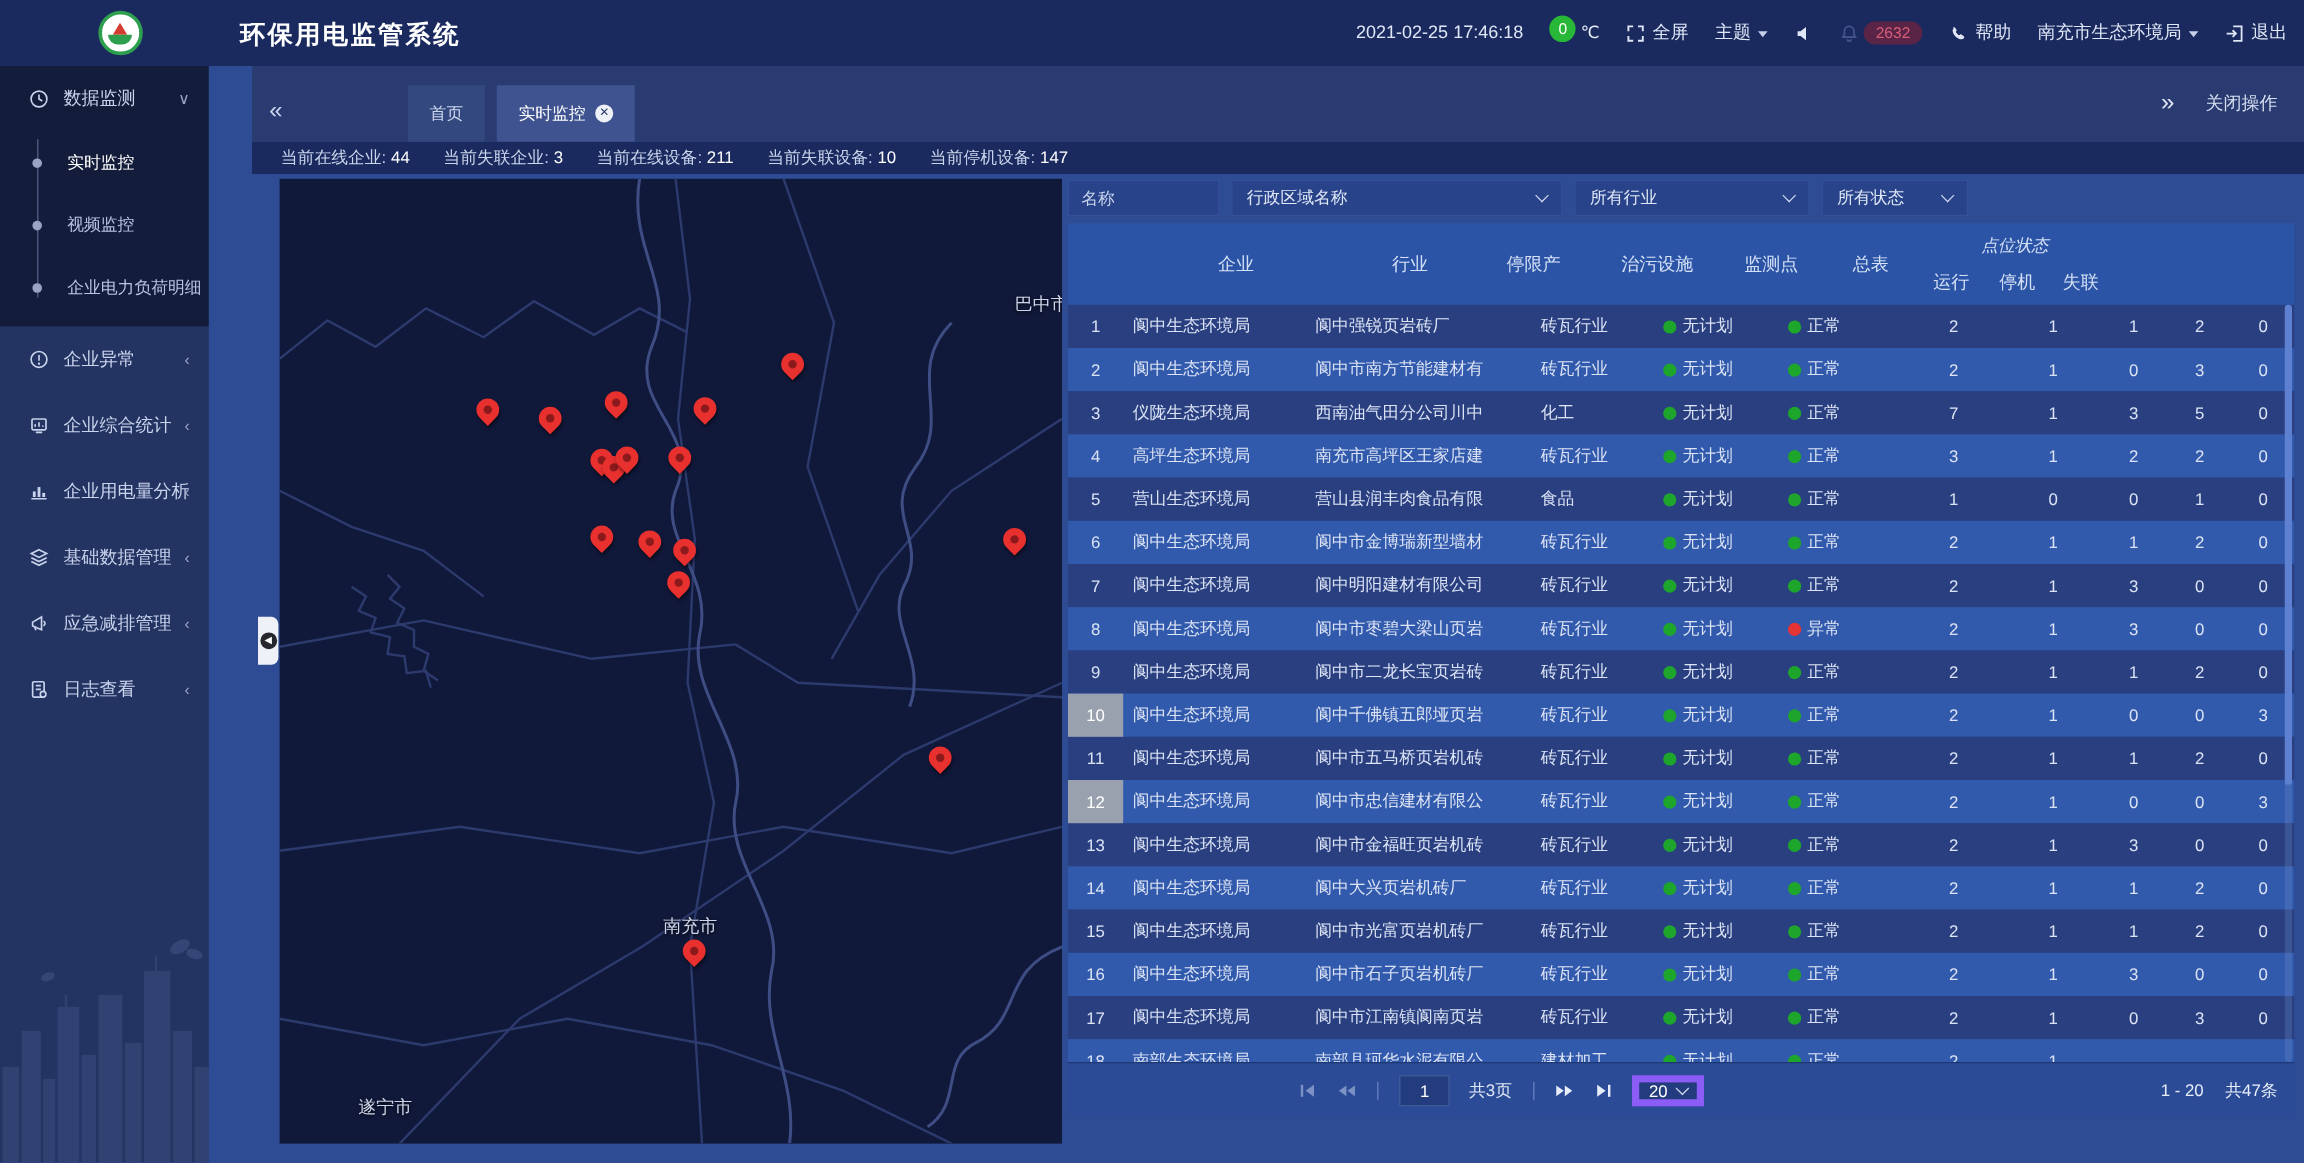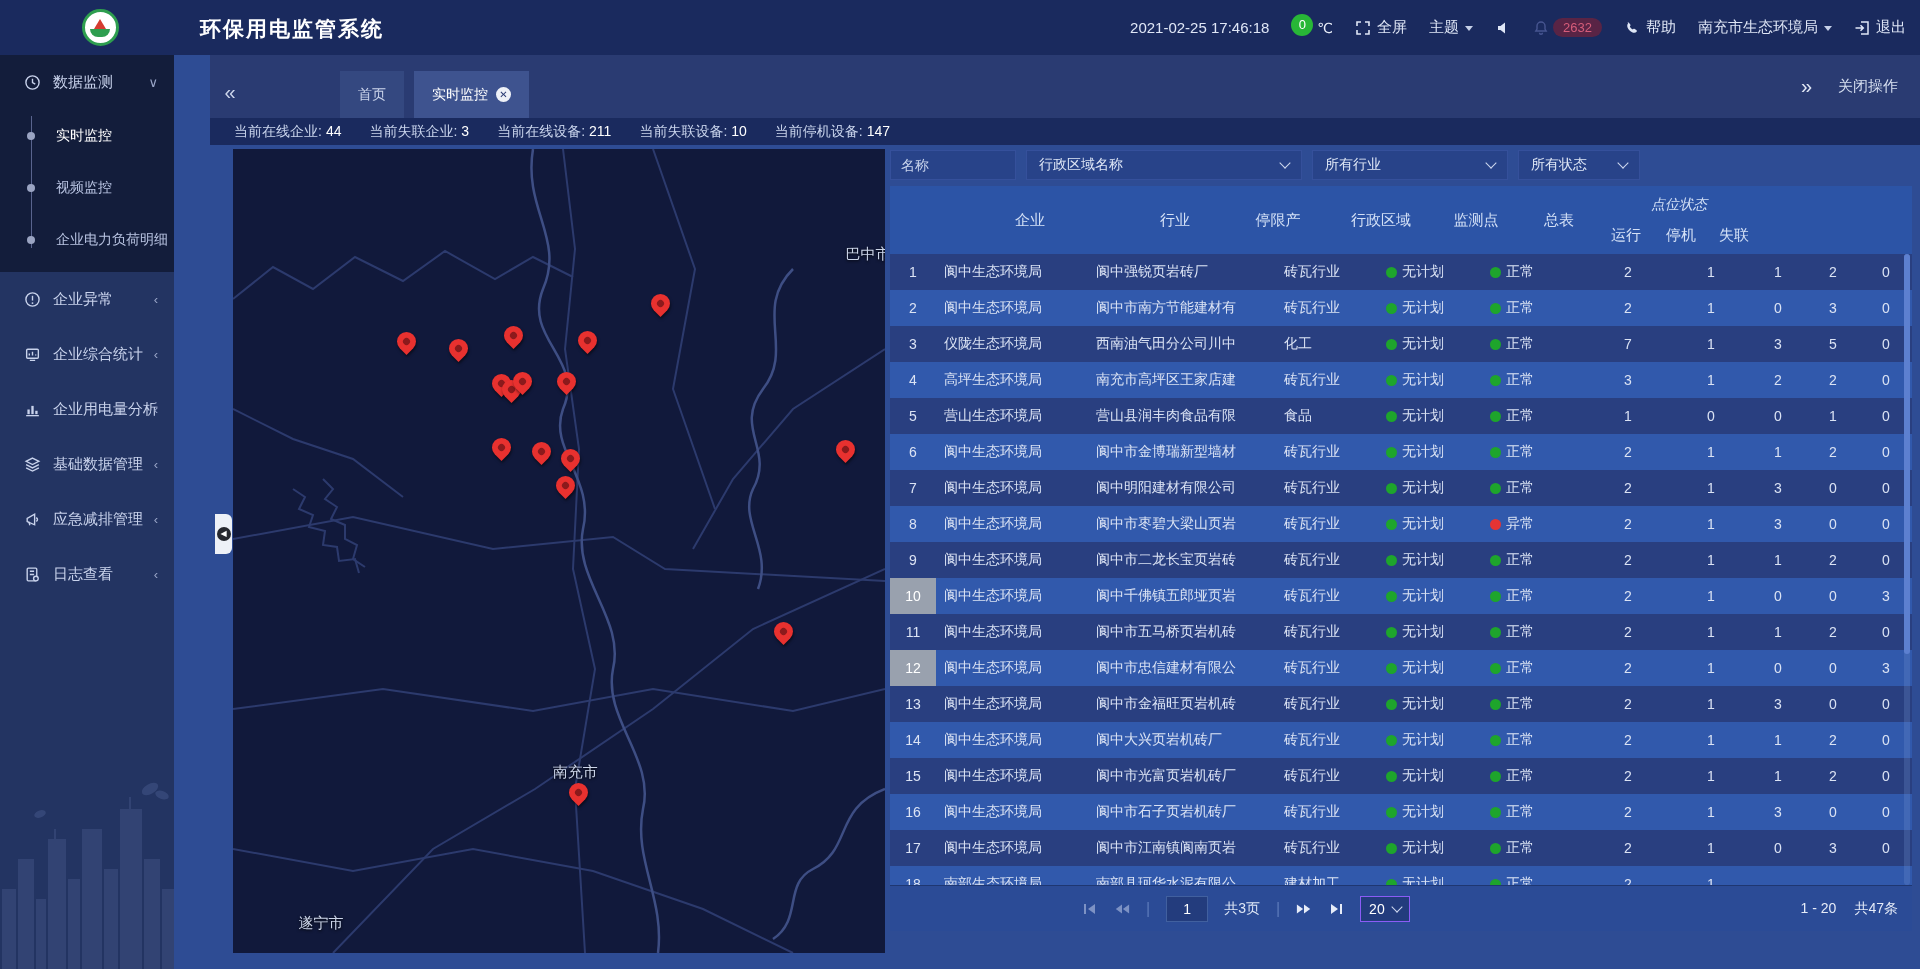--- a/index.html
+++ b/index.html
@@ -101,21 +101,21 @@
   .vscroll .thumb { position:absolute; left:0; top:0; width:6px; height:400px; background:#5d80d0; border-radius:3px; }
 
   
   .pager { position:absolute; left:890px; top:885px; width:1022px; height:46px; background:#2b4b96; border-top:1px solid rgba(10,20,50,.35); display:flex; align-items:center; z-index:7; font-size:14px; }
   .pg-group { display:flex; align-items:center; gap:16px; margin-left:192px; }
   .pg-ic { background:none; border:none; cursor:pointer; padding:0; display:flex; align-items:center; }
   .pg-ic svg { width:16px; height:14px; }
   .pg-sep { color:#5b79b8; font-size:16px; }
   .pg-input { width:42px; height:26px; background:#233c7d; border:1px solid #41609f; color:#fff; text-align:center; font-size:14px; font-family:inherit; }
   .pg-pages { color:#dfe7f6; }
-  .pg-size { display:flex; align-items:center; gap:8px; background:#233c7d; border:1px solid #8b5cf6; height:26px; padding:0 8px; cursor:pointer; color:#fff; }
+  .pg-size { display:flex; align-items:center; gap:8px; background:#233c7d; border:6px solid #8b5cf6; height:26px; padding:0 8px; cursor:pointer; color:#fff; }
   .pg-right { margin-left:auto; padding-right:14px; color:#e6ecf8; display:flex; gap:18px; }
 </style>
 </head>
 <body>
 
 <div class="app">
 
   <header class="hdr">
     <div class="logo"></div>
     <h1 class="app-title">环保用电监管系统</h1>
@@ -433,21 +433,21 @@
   <div class="fselect" id="f-status">
     <span>所有状态</span>
     <span class="vchev"></span>
   </div>
 
   <div class="thead">
     <div class="hc c0"></div>
     <div class="hc c2">企业</div>
     <div class="hc c3">行业</div>
     <div class="hc c4">停限产</div>
-    <div class="hc c5">行政区域</div>
+    <div class="hc c5">治污设施</div>
     <div class="hc c6">监测点</div>
     <div class="hc c7">总表</div>
     <div class="hgroup">
       <div class="hgtitle">点位状态</div>
       <div class="hsubs">
         <div class="hc c8">运行</div>
         <div class="hc c9">停机</div>
         <div class="hc c10">失联</div>
       </div>
     </div>

